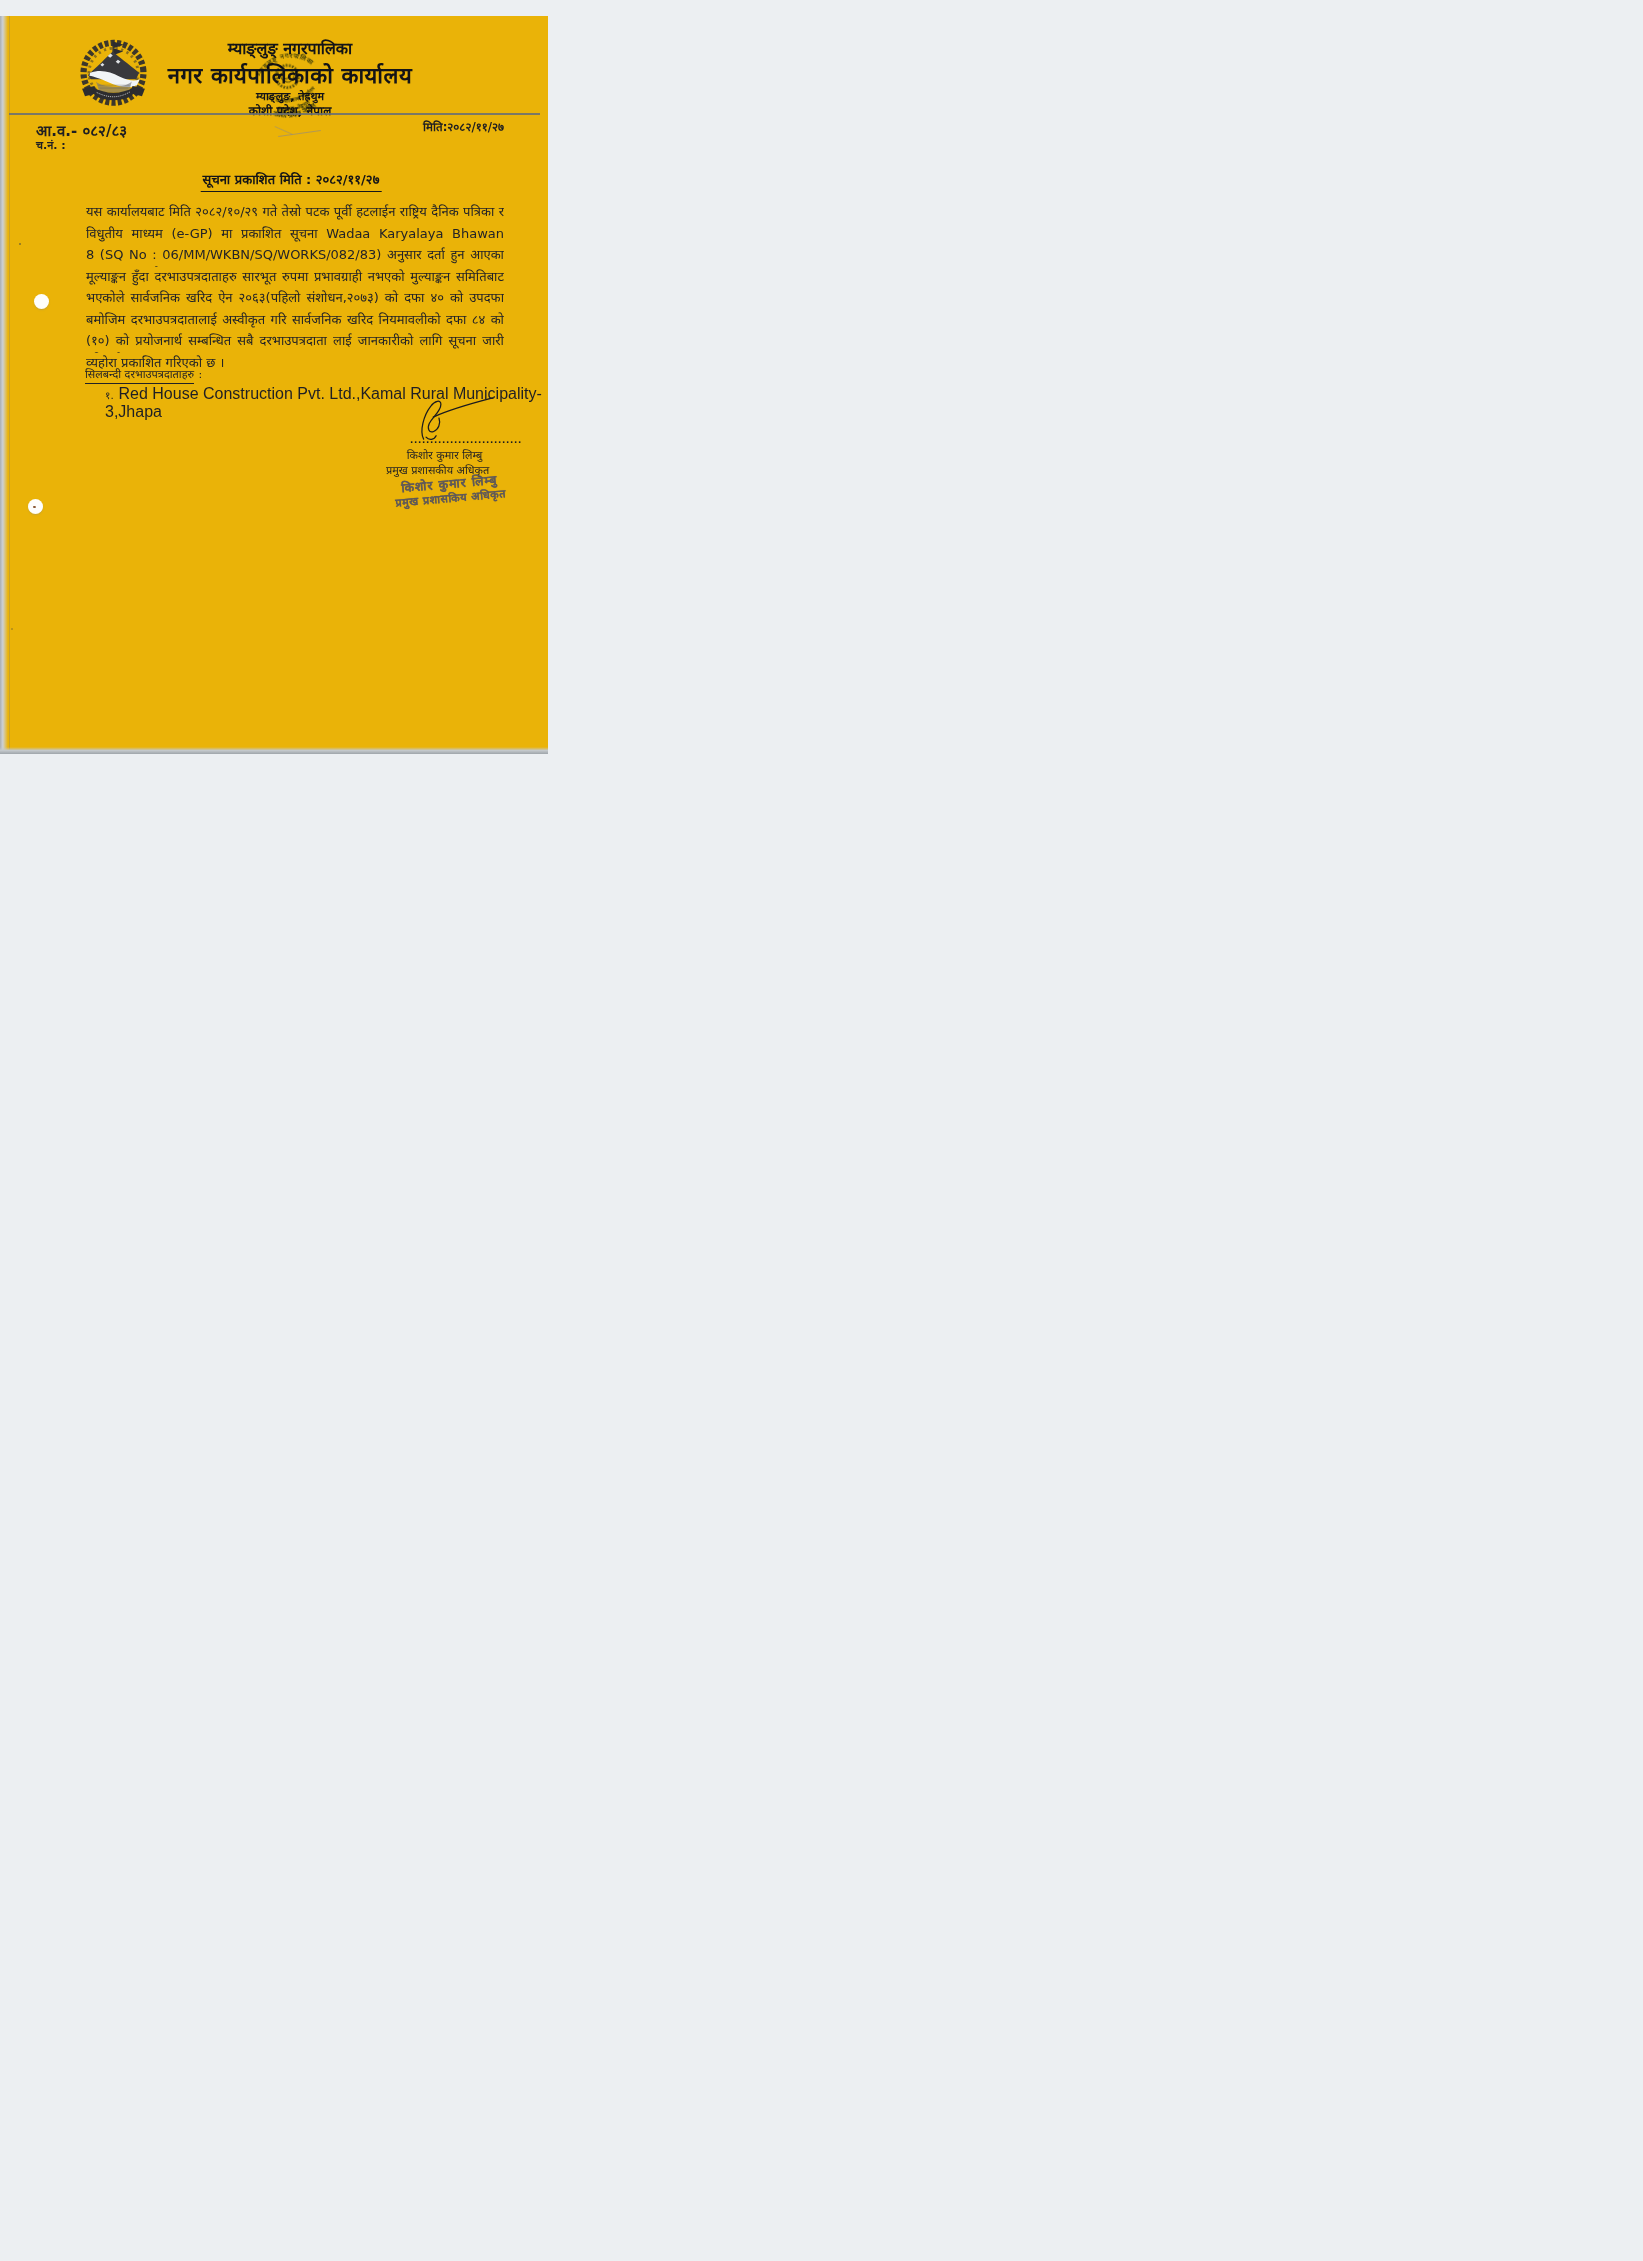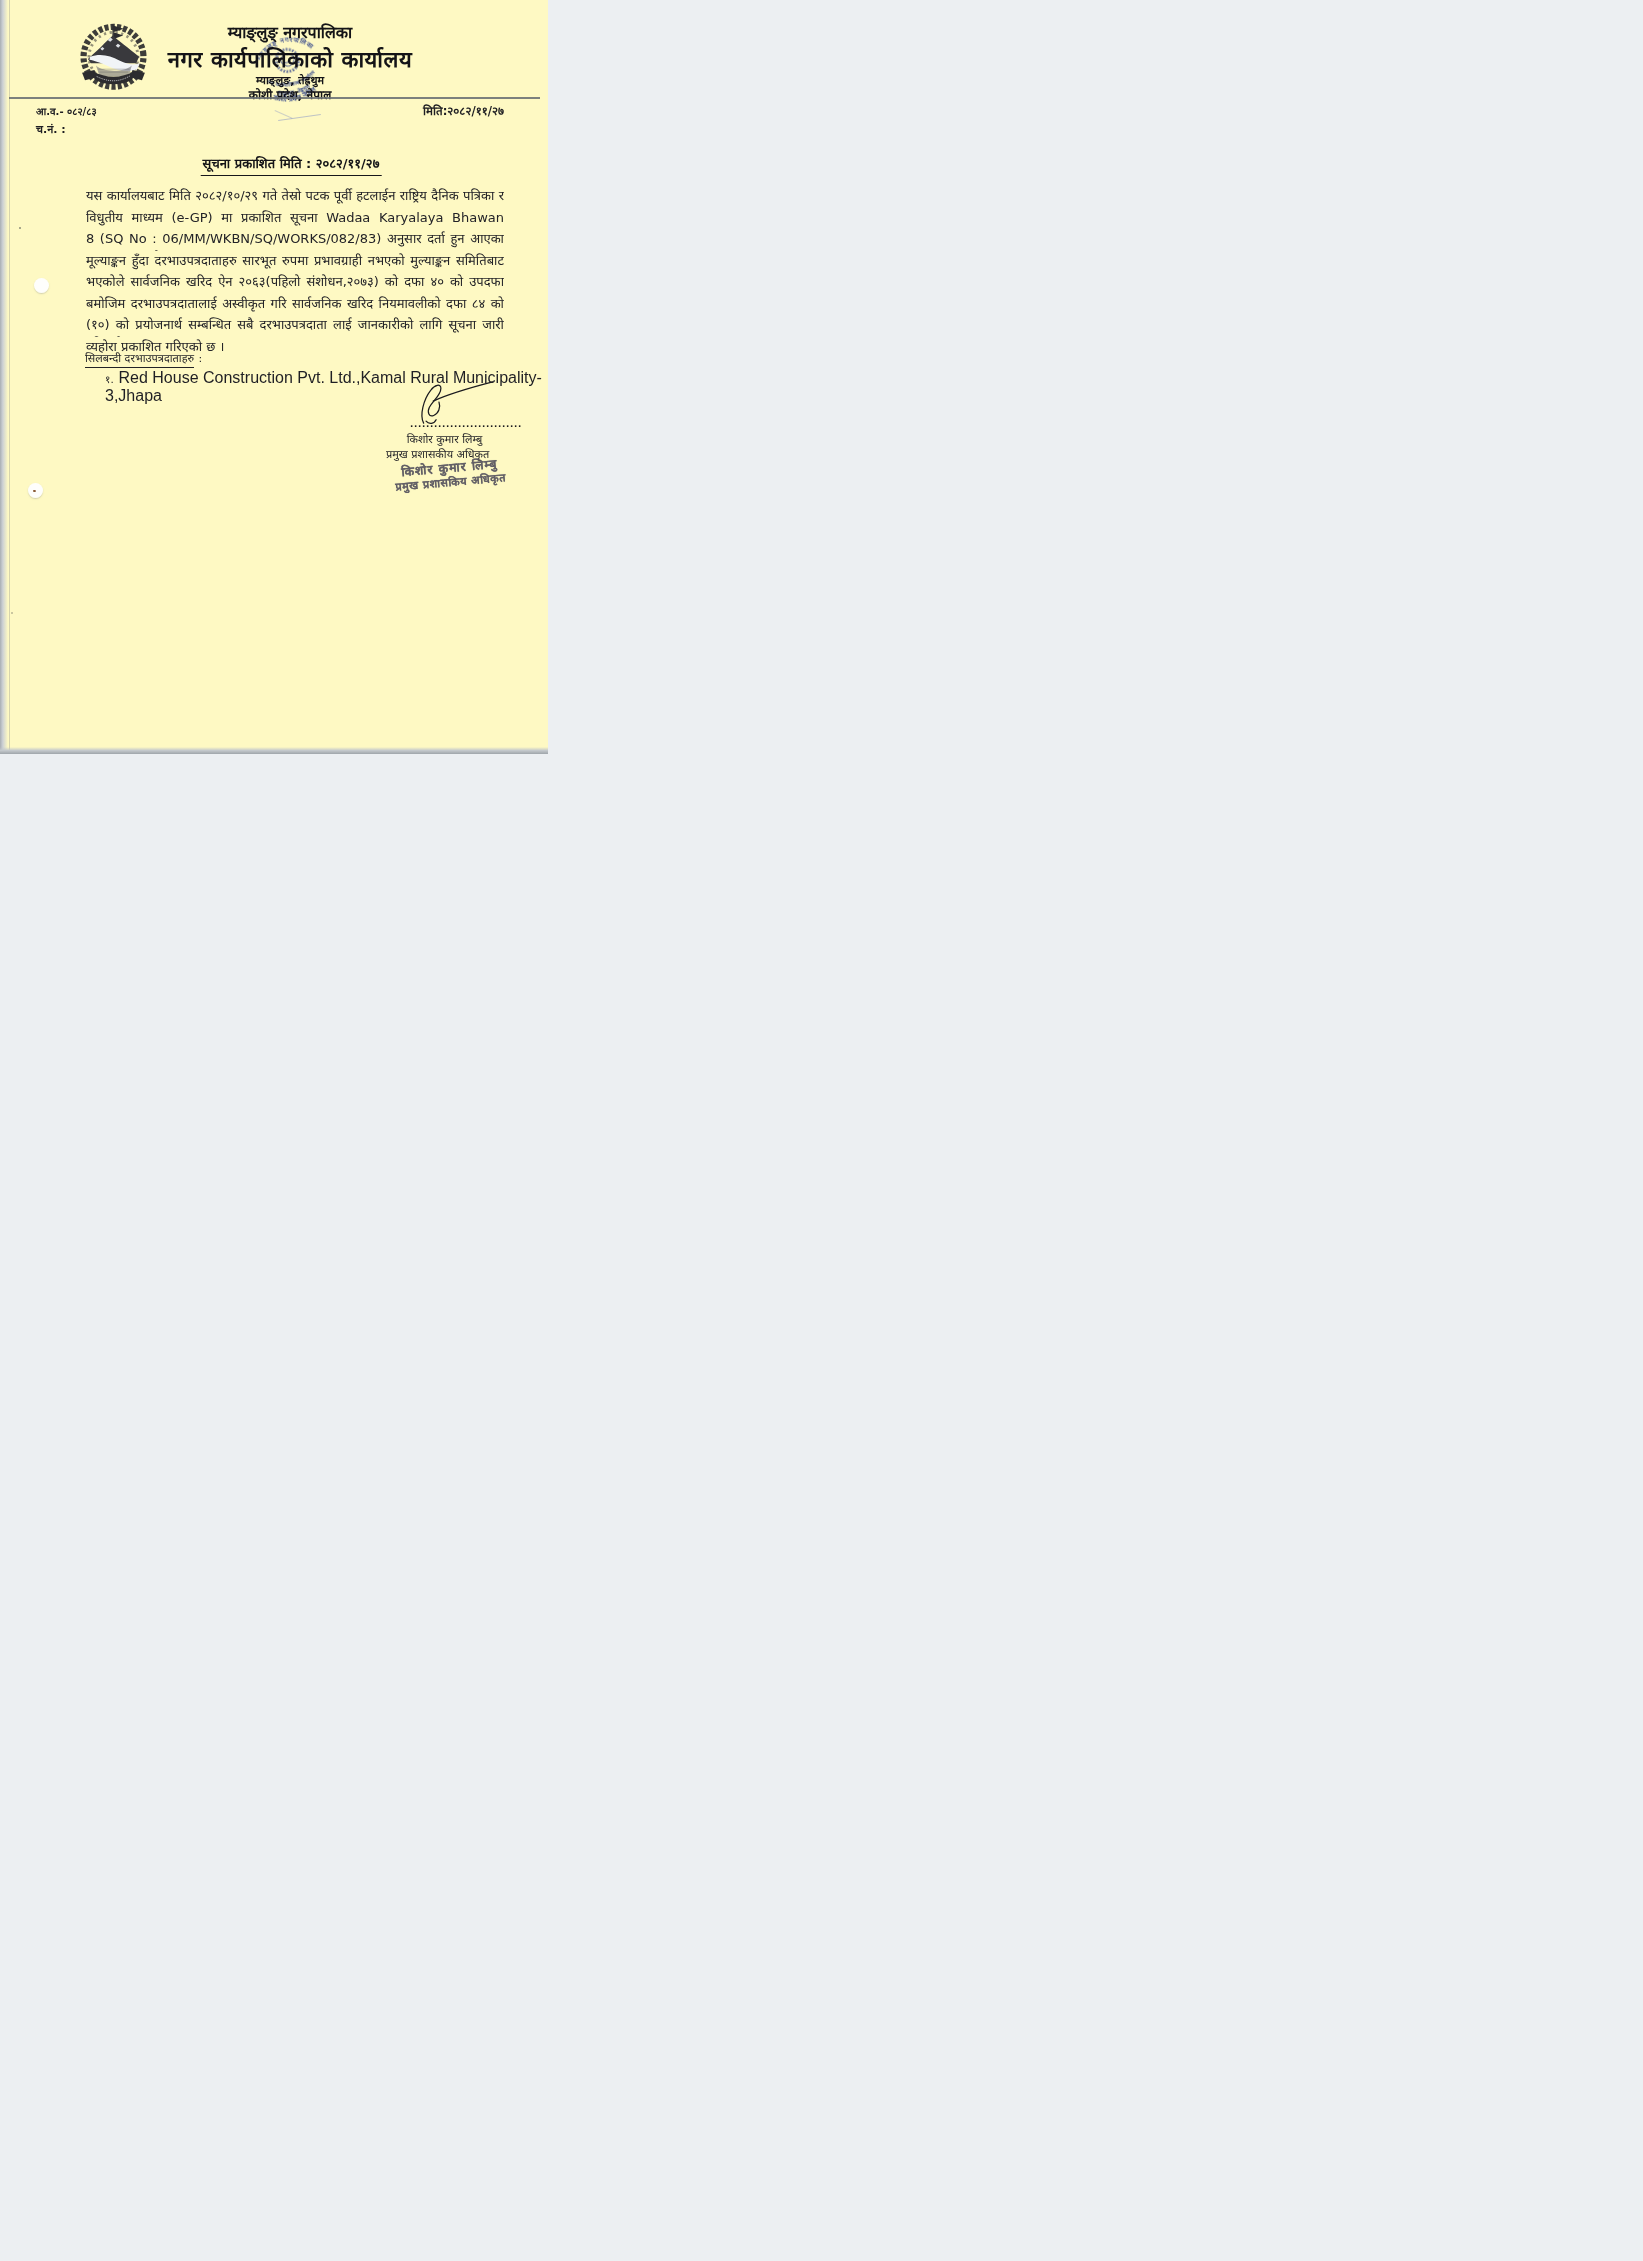--- a/index.html
+++ b/index.html
@@ -5,39 +5,40 @@
   html,body{margin:0;padding:0;}
   body{
     width:548px;height:754px;
     font-family:"DejaVu Sans",sans-serif;
     position:relative;
     background:#eceff2;
   }
   .paper{
     position:absolute;inset:0;
     background:linear-gradient(180deg,#f2f5f8 0%,#f0f3f6 55%,#eef1f4 92%,#ecwf 100%);
-    background-color:#fef9c3;
+    background-color:#eab308;
     overflow:hidden;
+    margin-top:16px;
   }
   .abs{position:absolute;}
   .ink{color:#1e1e22;}
   
   .edge-left{left:0;top:0;bottom:0;width:7.7px;
     background:linear-gradient(90deg,#a9aeb3 0%,#cdd1d5 35%,rgba(225,229,232,0) 100%);}
   .edge-left-line{left:9.2px;top:0;bottom:0;width:0.5px;background:rgba(110,116,122,.28);}
   .edge-bottom{left:0;right:0;bottom:0;height:7.3px;
     background:linear-gradient(0deg,#9fa5aa 0%,#c3c8cc 50%,rgba(227,231,234,0) 100%);}
   
   .hdr{left:290px;transform:translateX(-50%);white-space:nowrap;text-align:center;font-weight:bold;color:#141417;}
   .hdr1{top:21px;font-size:16px;}
   .hdr2{top:43px;font-size:22px;letter-spacing:0.5px;}
   .hdr3{top:72px;font-size:11px;}
   .hdr4{top:86px;font-size:12px;}
   .rule{top:97px;left:8.7px;right:7.7px;height:1.5px;background:#6a6f73;opacity:.88;}
-  .fiscal{left:36px;top:104px;font-size:10px;font-weight:bold;}
+  .fiscal{left:36px;top:104px;font-size:15px;font-weight:bold;}
   .date{right:44px;top:103px;font-size:11.6px;font-weight:bold;padding-left:39px;}
   .refno{left:36px;top:121px;font-size:11px;font-weight:bold;}
   .notice-title{
     left:291px;top:154px;transform:translateX(-50%);
     font-size:13px;font-weight:bold;white-space:nowrap;
     padding:0 1.9px 3.4px 1.9px;border-bottom:1.7px solid #17171a;color:#141417;
   }
   
   .body-block{left:86px;width:418px;top:186px;font-size:13px;color:#232327;}
   .bline{height:21.5px;line-height:19.3px;overflow:hidden;

